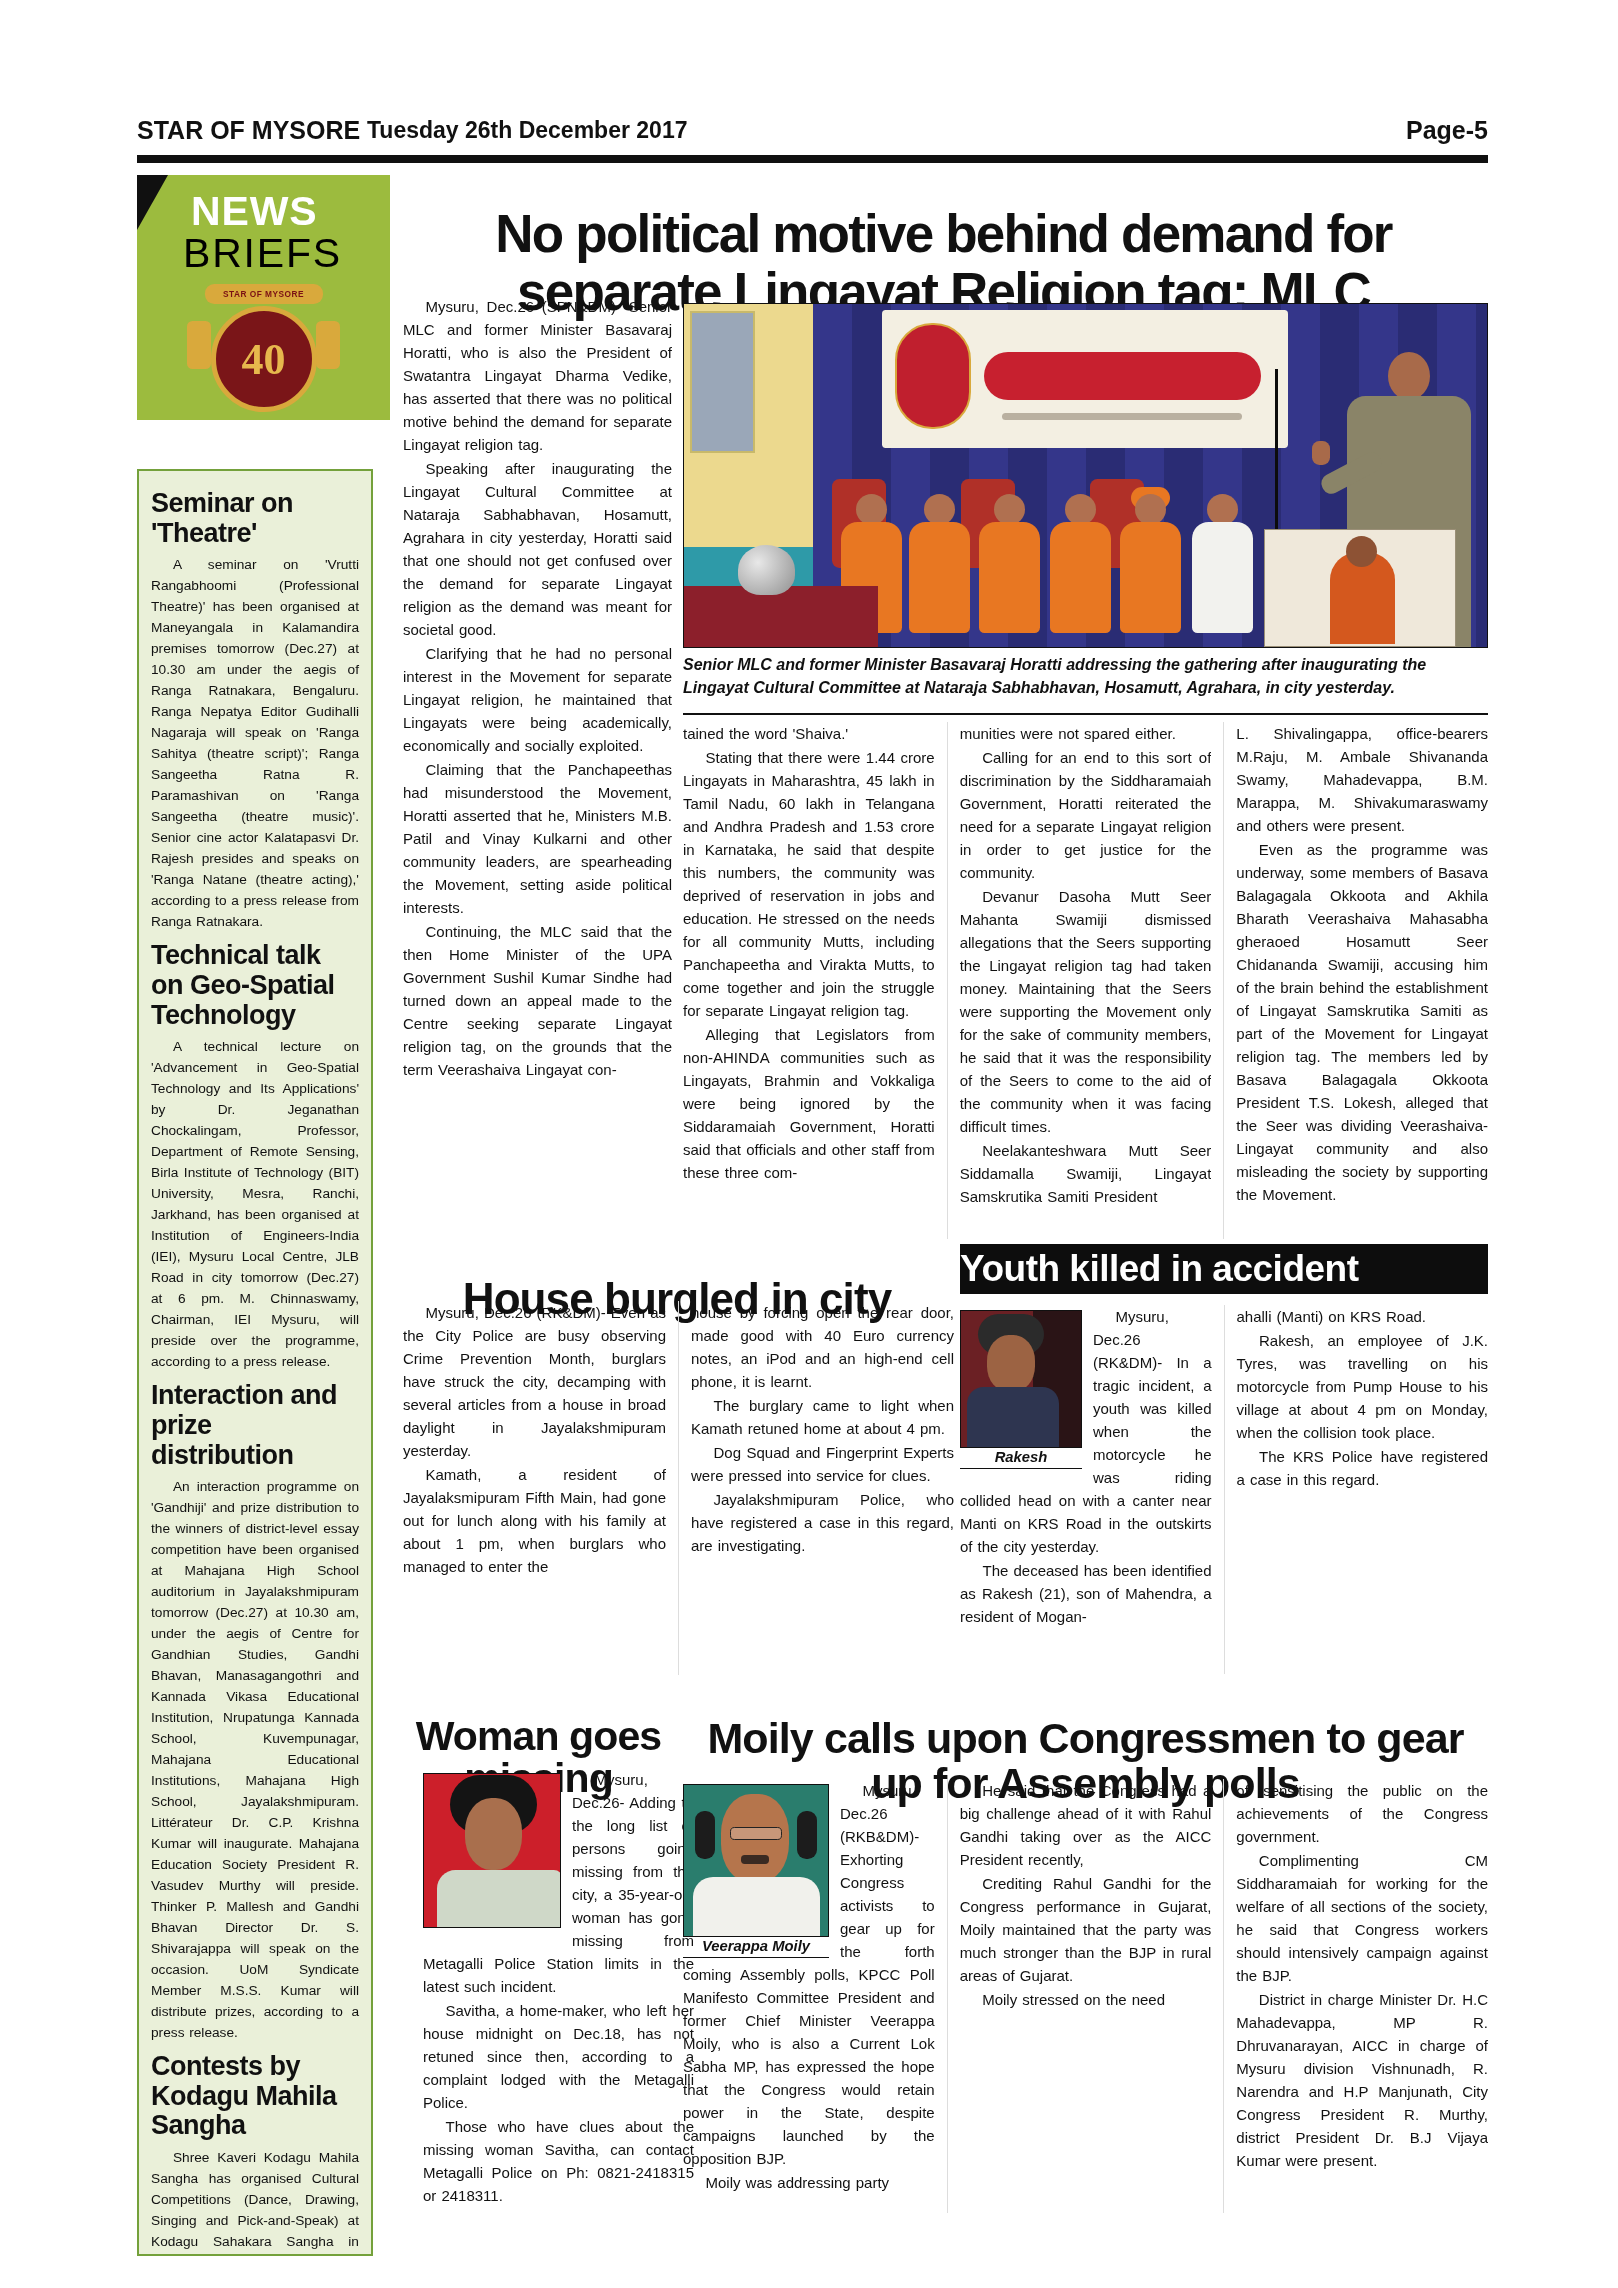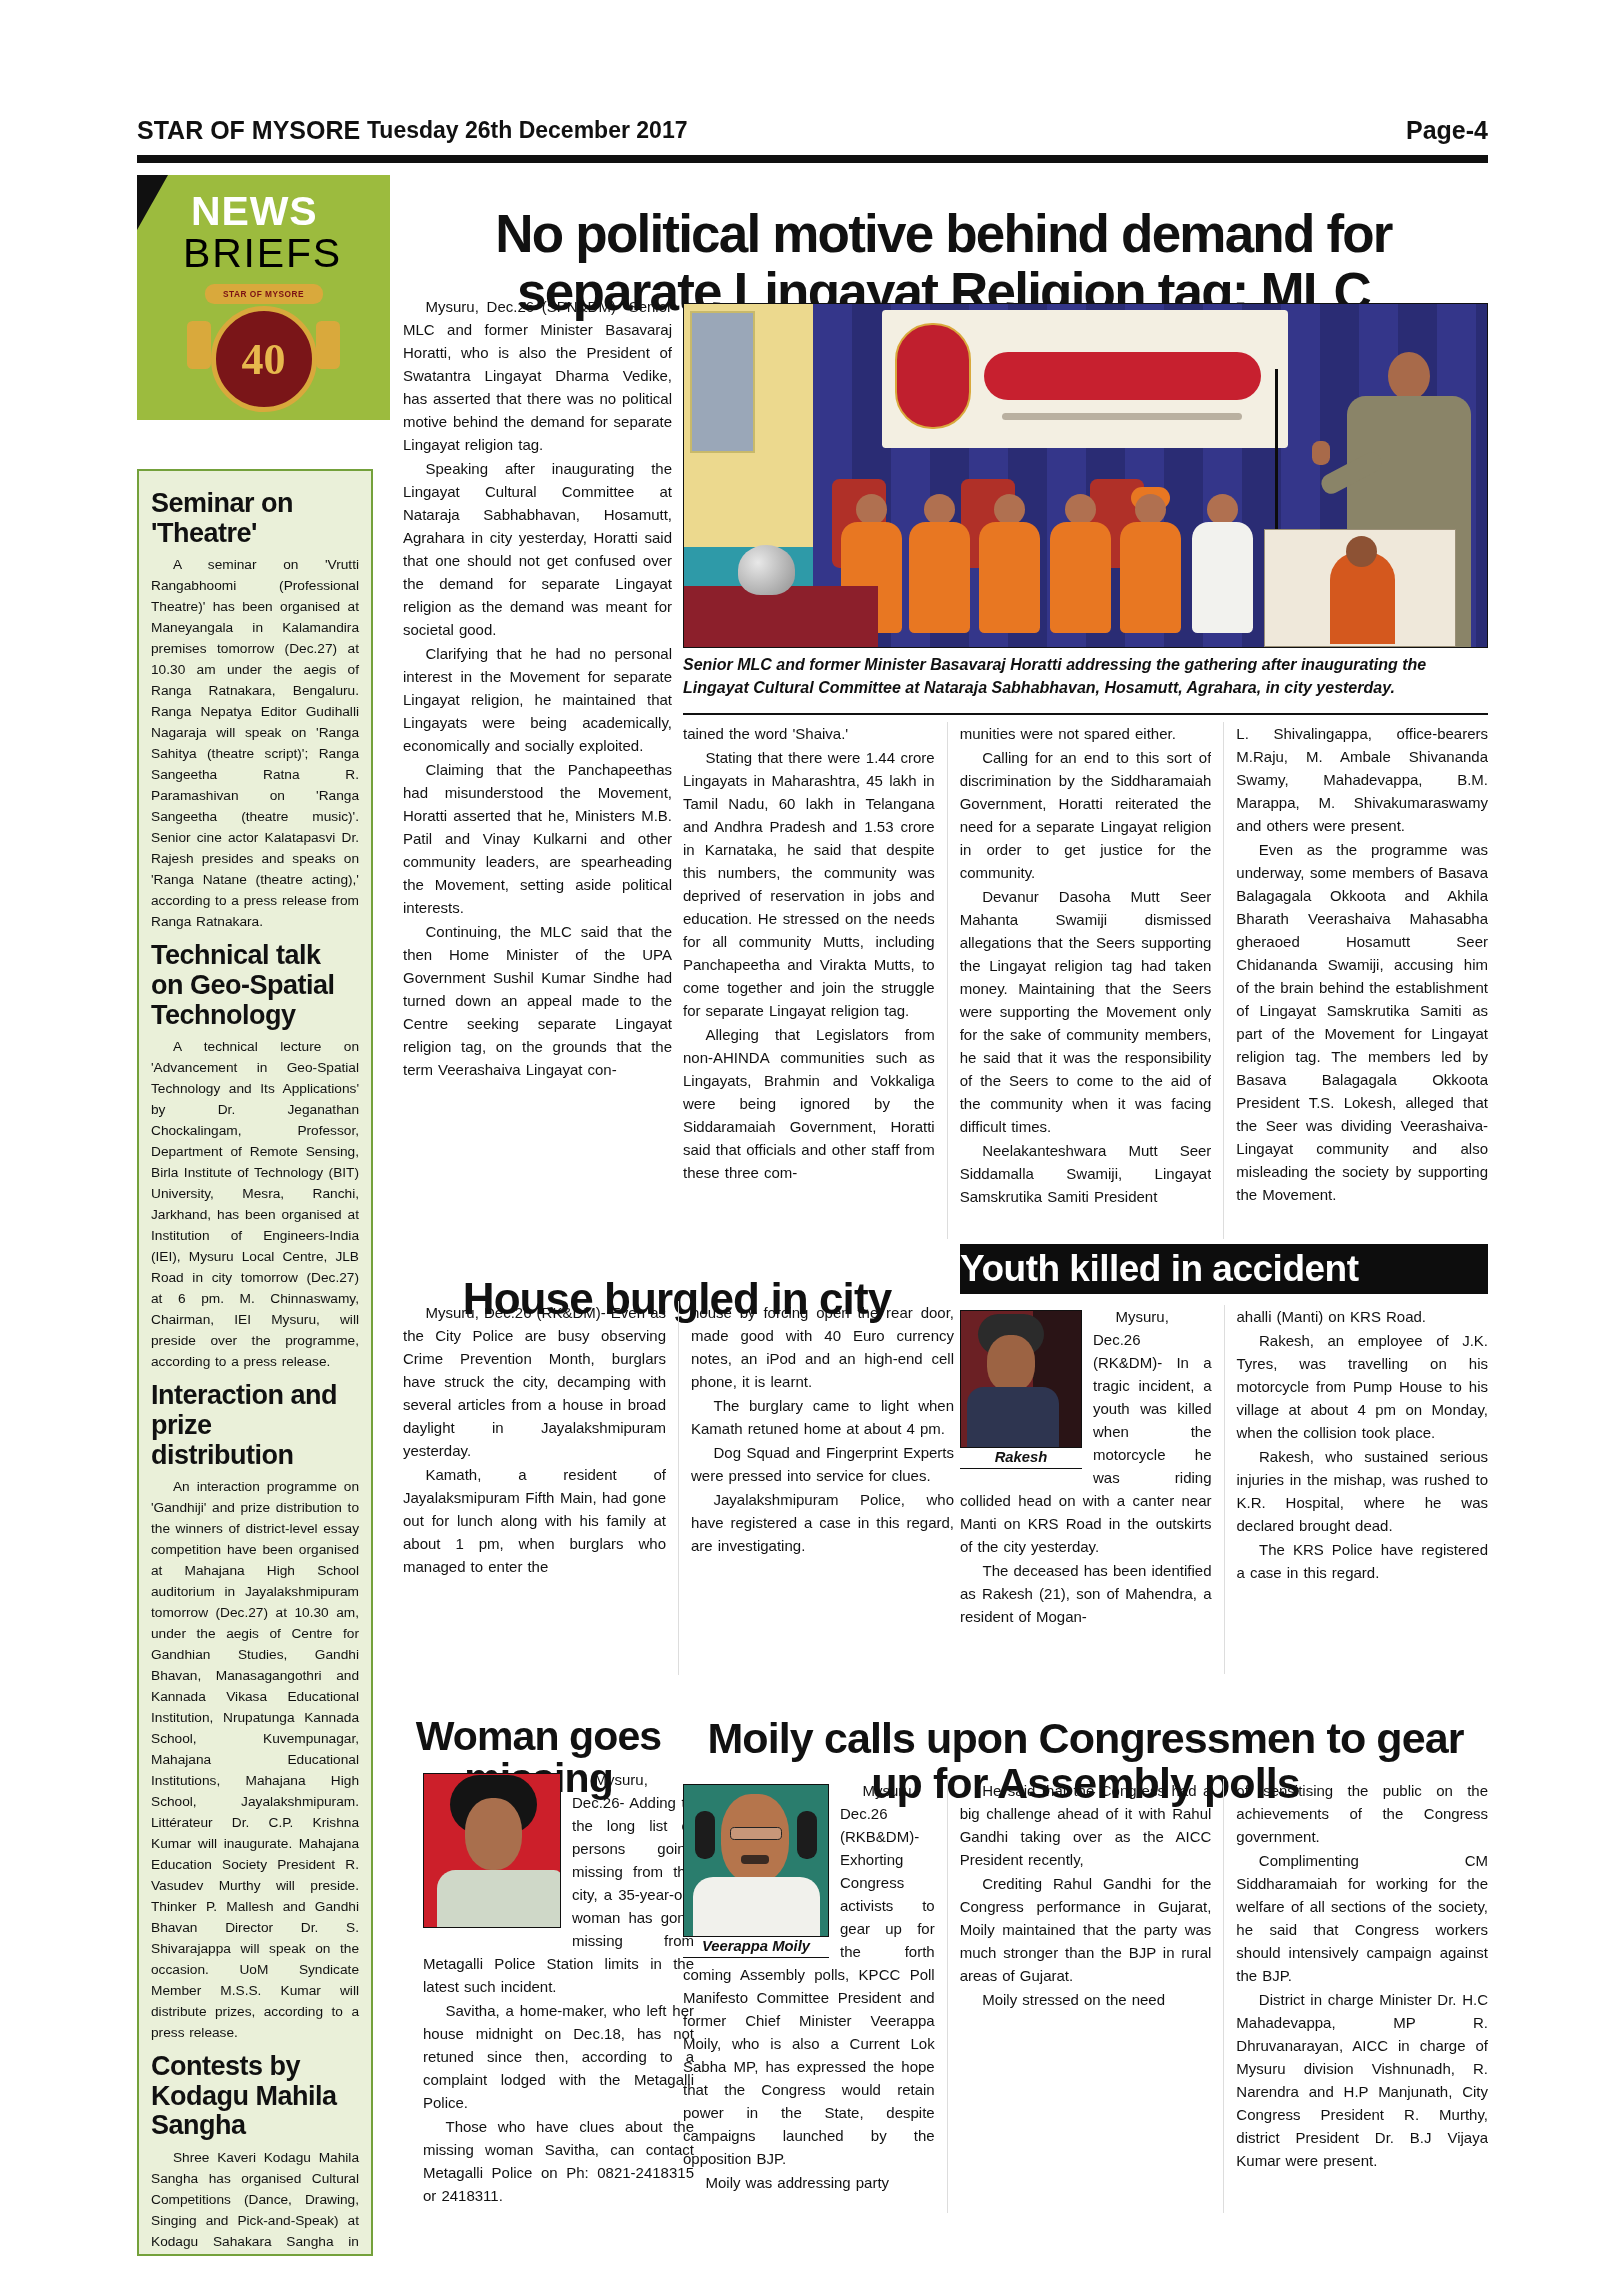--- a/index.html
+++ b/index.html
@@ -103,21 +103,21 @@
   .moily-photo .mous{position:absolute;left:57px;top:70px;width:28px;height:9.2px;border-radius:3.7px;background:#3a2a22;}
   .moily-photo .shirt{position:absolute;left:9.2px;top:92px;width:127px;height:61px;border-radius:20px 20px 0 0;background:#f1f1ec;}
 </style>
 </head>
 <body>
 
 <div class="page">
 
   <div class="hdr-brand">STAR OF MYSORE</div>
   <div class="hdr-date">Tuesday 26th December 2017</div>
-  <div class="hdr-page">Page-4</div>
+  <div class="hdr-page">Page-5</div>
   <div class="hdr-rule"></div>
 
   <div class="nb-box">
     <div class="nb-flag"></div>
     <div class="nb-l1">NEWS</div>
     <div class="nb-l2">BRIEFS</div>
     <div class="logo">
       <div class="logo-wing" style="left:-7.4px;"></div>
       <div class="logo-wing" style="right:-7.4px;"></div>
       <div class="logo-circle">
@@ -264,21 +264,20 @@
         <div class="cap">Rakesh</div>
       </div>
       <div>
           <p class="para">Mysuru, Dec.26 (RK&amp;DM)- In a tragic incident, a youth was killed when the motorcycle he was riding collided head on with a canter near Manti on KRS Road in the outskirts of the city yesterday.</p>
           <p class="para">The deceased has been identified as Rakesh (21), son of Mahendra, a resident of Mogan-</p>
         </div>
     </div>
     <div class="col">
         <p class="para noindent">ahalli (Manti) on KRS Road.</p>
         <p class="para">Rakesh, an employee of J.K. Tyres, was travelling on his motorcycle from Pump House to his village at about 4 pm on Monday, when the collision took place.</p>
-        <p class="para">Rakesh, who sustained serious injuries in the mishap, was rushed to K.R. Hospital, where he was declared brought dead.</p>
         <p class="para">The KRS Police have registered a case in this regard.</p>
       </div>
   </div>
 
   <h2 class="woman-headline">Woman goes missing</h2>
   <div class="woman-body">
     <div class="inset">
       <div class="savitha-photo">
         <div class="hair"></div>
         <div class="face"></div>

